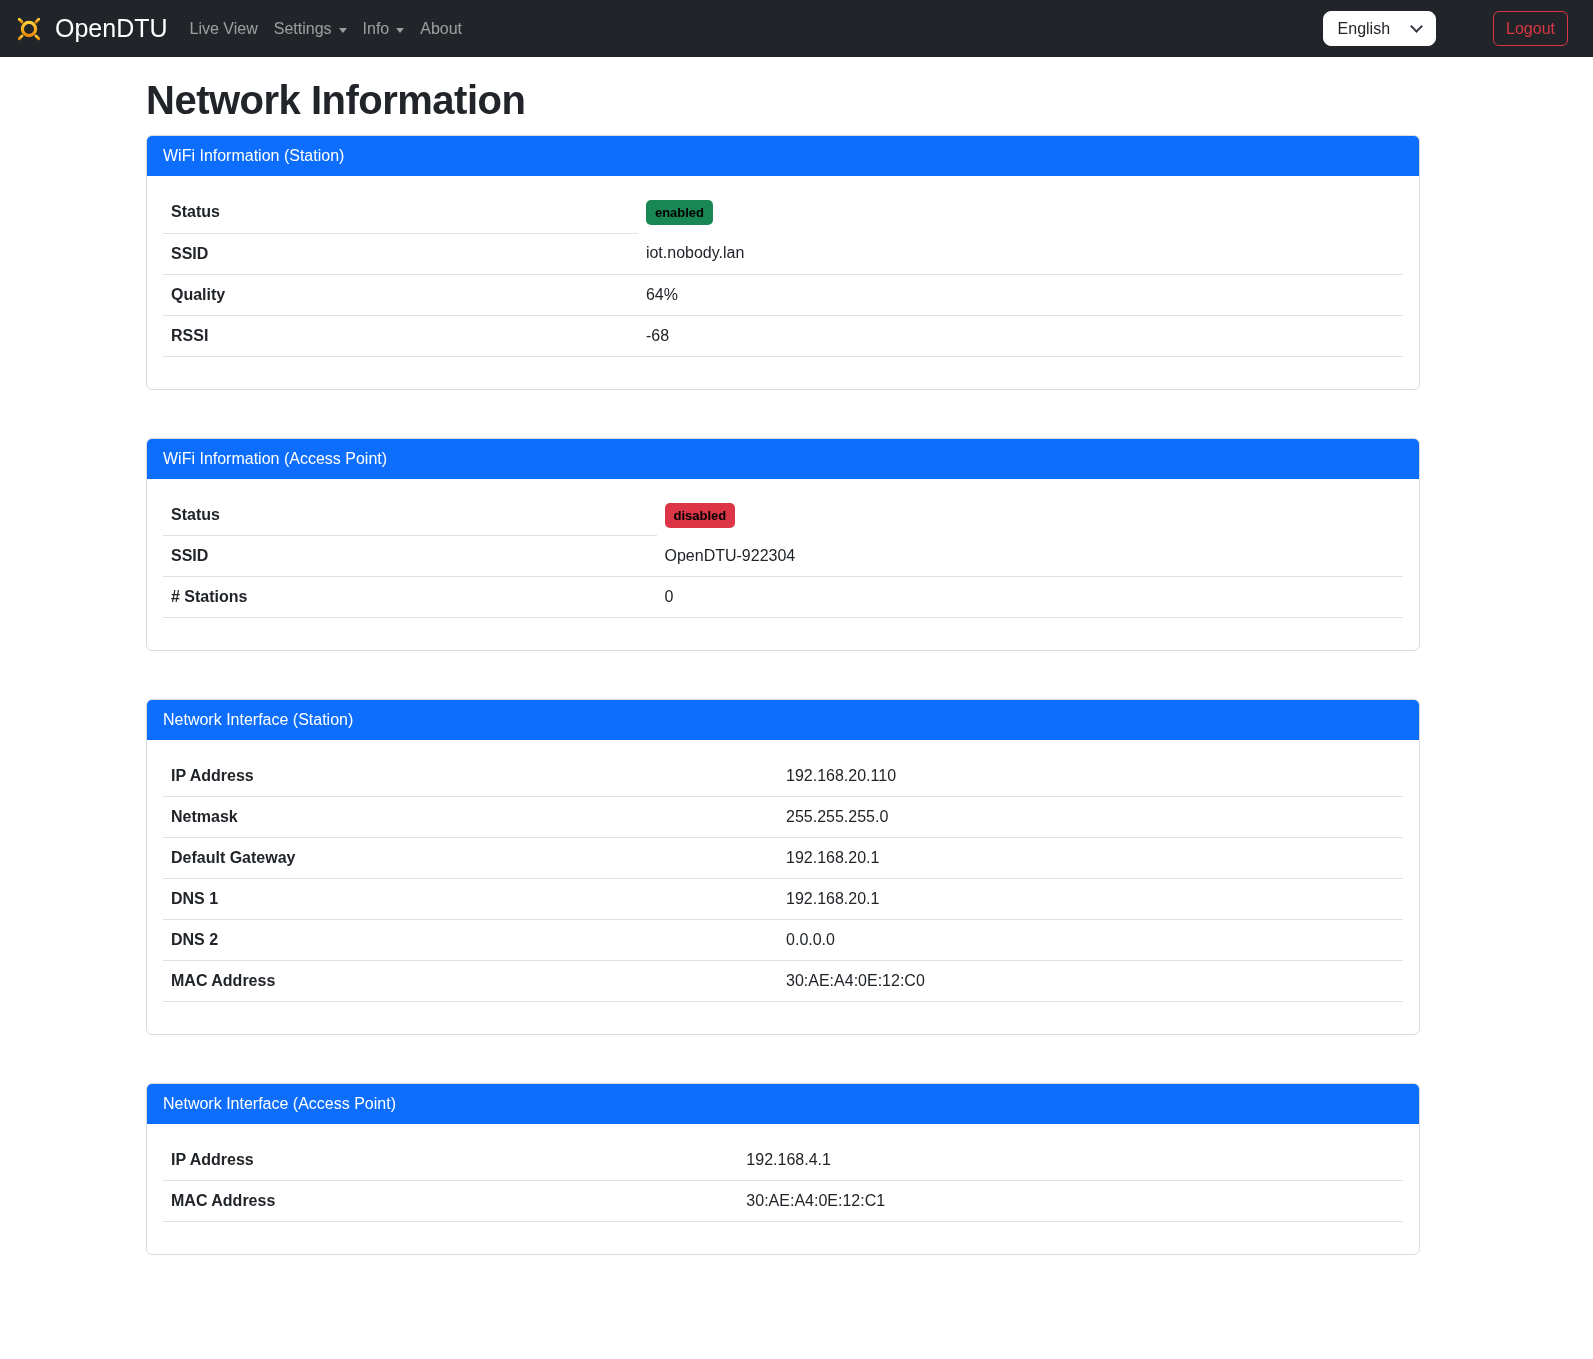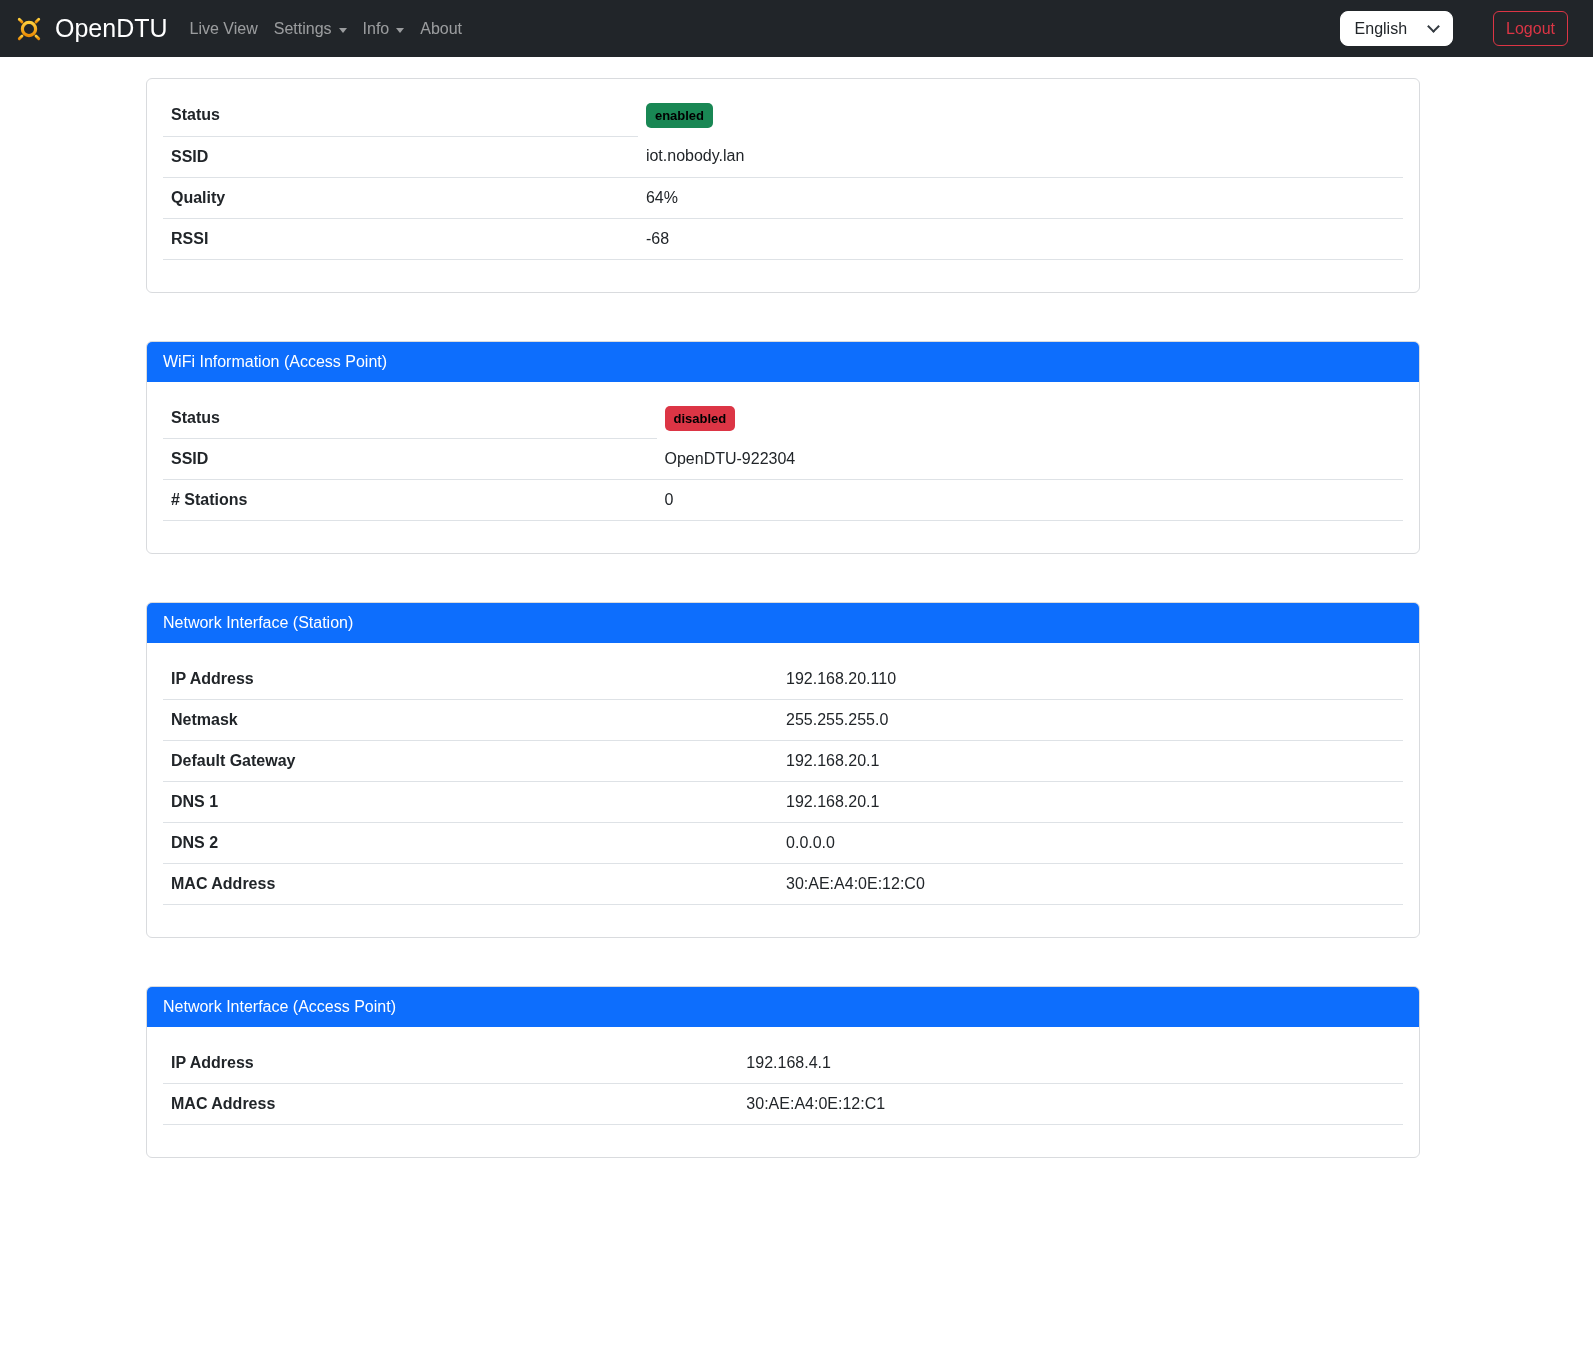--- a/index.html
+++ b/index.html
@@ -40,21 +40,21 @@
     cursor: pointer;
     white-space: nowrap;
   }
   .caret {
     width: 0; height: 0;
     border-left: 4.5px solid transparent;
     border-right: 4.5px solid transparent;
     border-top: 5px solid rgba(255,255,255,.55);
     margin-top: 3px;
   }
-  .nav-right { margin-left: auto; display: flex; align-items: center; gap: 17px; }
+  .nav-right { margin-left: auto; display: flex; align-items: center; gap: 34px; }
   .lang-select {
     background: #fff;
     border: 1px solid #fff;
     border-radius: 8px;
     height: 35px;
     padding: 0 14px;
     display: flex;
     align-items: center;
     gap: 22px;
     font-size: 16px;
@@ -189,22 +189,24 @@
   <div class="nav-right">
     <div class="lang-select">
       <span>English</span>
       <span class="chevron"></span>
     </div>
     <button class="logout-btn">Logout</button>
   </div>
 </nav>
 
 <div class="main">
+  <h1 class="page-title">Network Information</h1>
 
   <div class="card">
+    <div class="card-header">WiFi Information (Station)</div>
     <div class="card-body">
       <table class="info-table c1">
         <tbody>
           <tr class="badge-row">
             <td class="label">Status</td>
             <td class="value">
               <span class="badge bg-success">enabled</span>
             </td>
           </tr>
           <tr>

